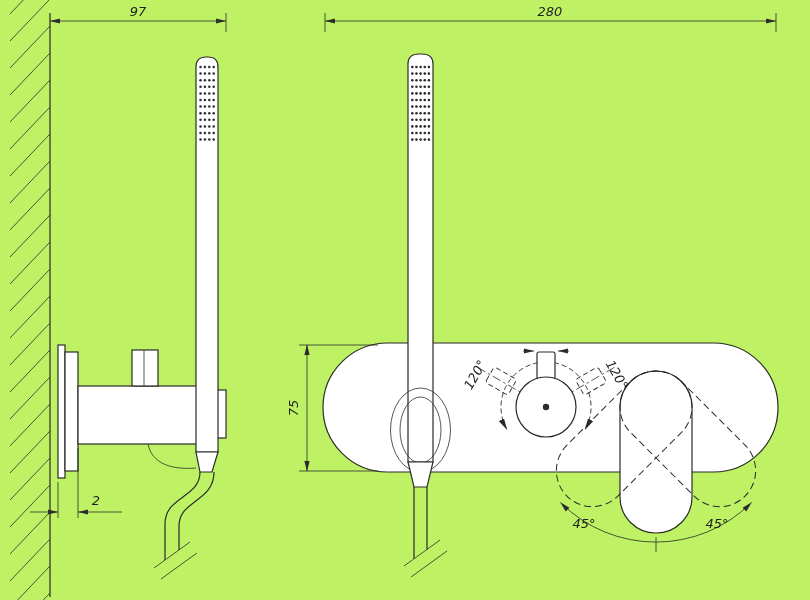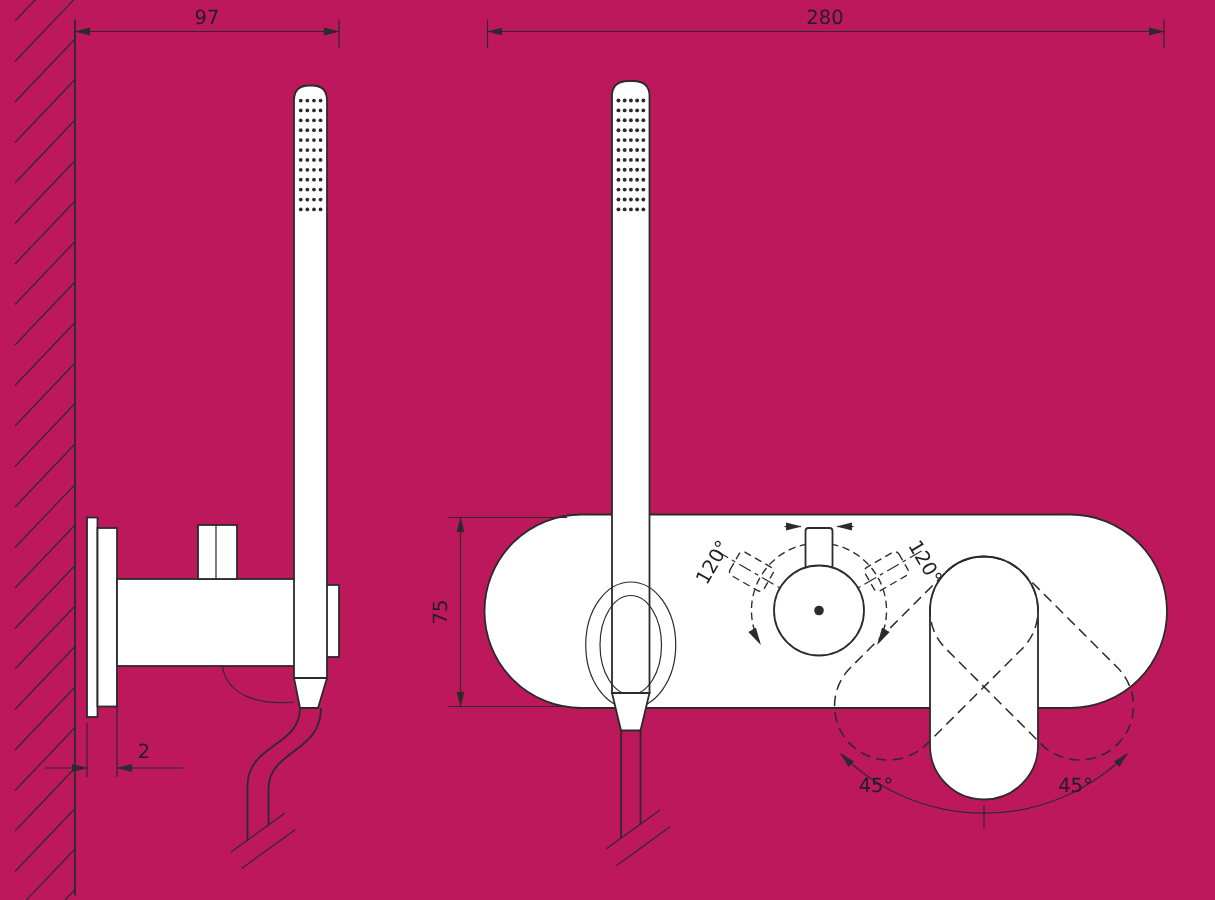--- a/index.html
+++ b/index.html
@@ -1,17 +1,17 @@
 <!DOCTYPE html>
 <html style="--line: #2b2b2b;"><head>
 <meta charset="utf-8">
 <style>
   :root { --line:#2b2b2b; }
   html,body { margin:0; padding:0; background:#ffffff; }
-  .stage { width:810px; height:600px; background:#be185d; position:relative; overflow:hidden; }
+  .stage { width:810px; height:600px; background:#bef264; position:relative; overflow:hidden;font-style:italic; }
   svg { display:block; }
   .outline { fill:#fff; stroke:var(--line); stroke-width:1.2; }
   .stroke  { fill:none; stroke:var(--line); stroke-width:1.2; }
   .thin    { fill:none; stroke:var(--line); stroke-width:0.8; }
   .dim     { fill:none; stroke:var(--line); stroke-width:0.8; }
   .cl      { fill:none; stroke:var(--line); stroke-width:0.8; stroke-dasharray:9 3 2.5 3; }
   .dash    { fill:none; stroke:var(--line); stroke-width:0.9; stroke-dasharray:5 3; }
   .dashlev { fill:none; stroke:var(--line); stroke-width:1; stroke-dasharray:7 4; }
   .dots circle { fill:var(--line); stroke:none; }
   .hatch line { stroke:var(--line); stroke-width:0.8; }

